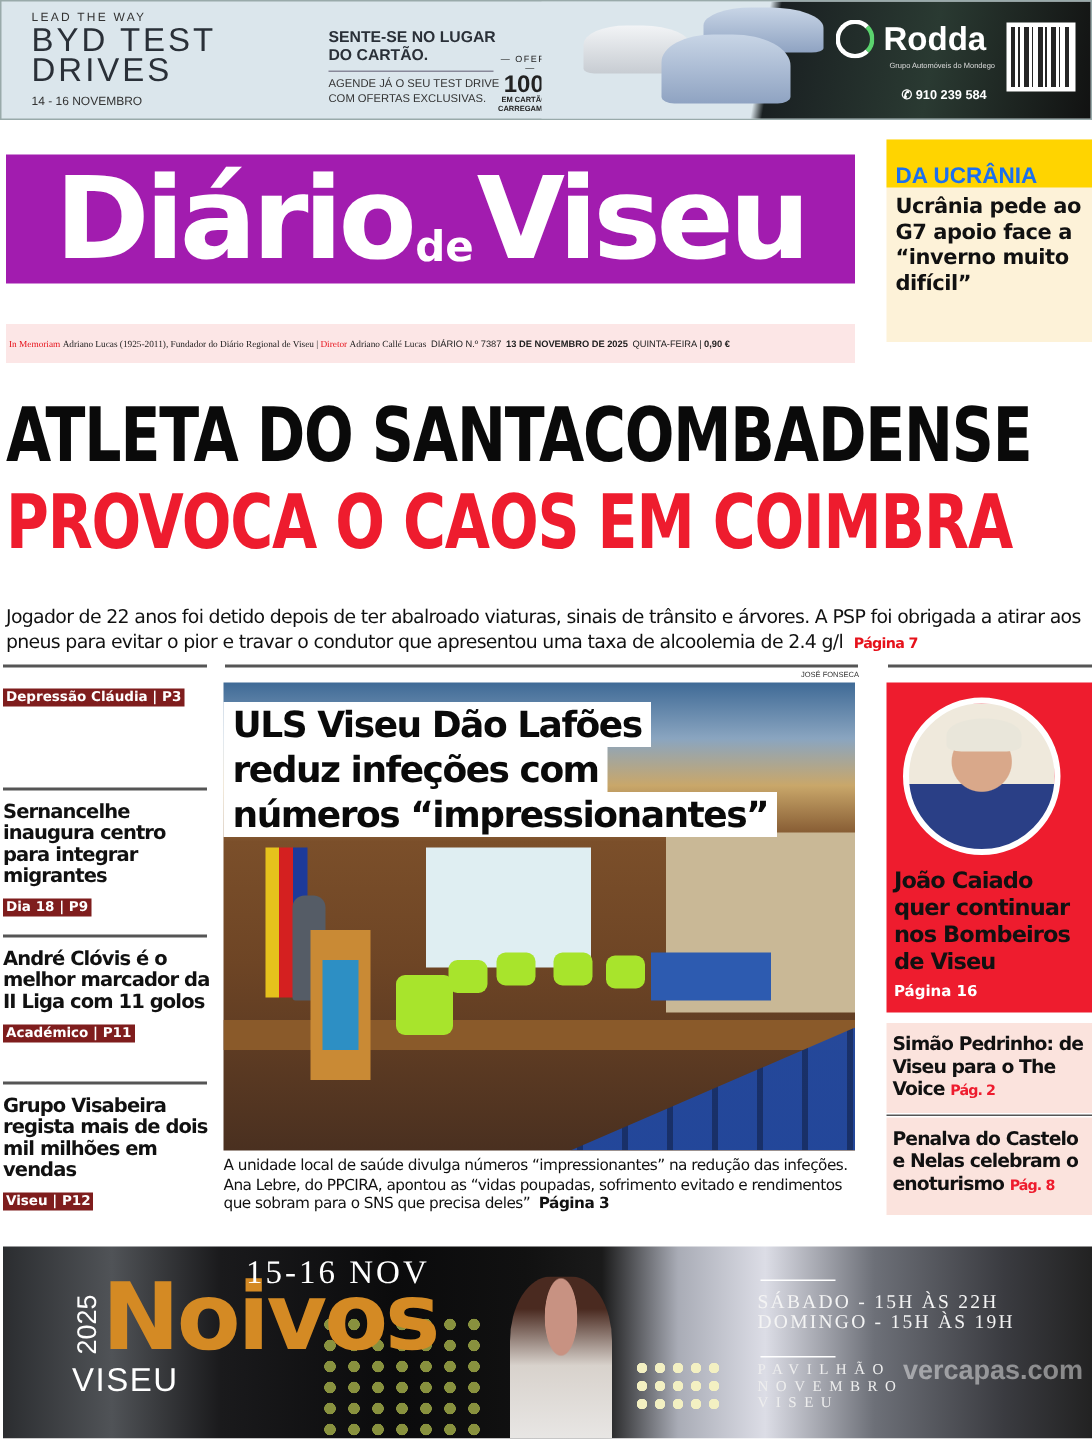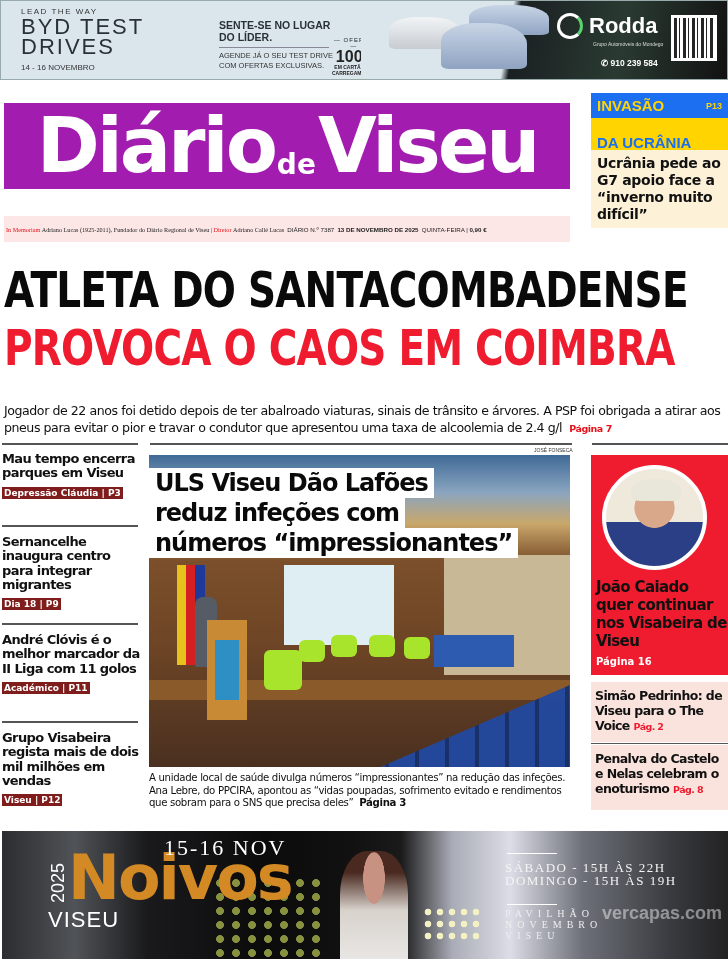--- a/index.html
+++ b/index.html
@@ -112,21 +112,21 @@
 <div class="top-ad">
   <div class="left">
     <div class="ad-lead">LEAD THE WAY</div>
     <div class="ad-brand">
       <div>BYD TEST</div>
       <div>DRIVES</div>
     </div>
     <div class="ad-dates">14 - 16 NOVEMBRO</div>
     <div class="ad-slogan">
       <div>SENTE-SE NO LUGAR</div>
-      <div>DO LÍDER.</div>
+      <div>DO CARTÃO.</div>
     </div>
     <div class="ad-rule"></div>
     <div class="ad-sub">
       <div>AGENDE JÁ O SEU TEST DRIVE</div>
       <div>COM OFERTAS EXCLUSIVAS.</div>
     </div>
     <div class="ad-offer">
       <div class="o1">— OFERTA —</div>
       <div class="o2">100€</div>
       <div class="o3">EM CARTÃO DE</div>
@@ -159,41 +159,36 @@
   <span>Adriano Lucas (1925-2011), Fundador do Diário Regional de Viseu |</span>&nbsp;
   <span class="red">Diretor</span>&nbsp;
   <span>Adriano Callé Lucas</span>&nbsp;&nbsp;
   <span class="sans">DIÁRIO N.º 7387</span>&nbsp;&nbsp;
   <span class="sans bold">13 DE NOVEMBRO DE 2025</span>&nbsp;&nbsp;
   <span class="sans">QUINTA-FEIRA |</span>&nbsp;
   <span class="sans bold">0,90 €</span>
 </div>
 
 <div class="ukr">
-  <div class="blue">
-    <span>INVASÃO</span>
-    <span class="pg">P13</span>
-  </div>
   <div class="yellow">DA UCRÂNIA</div>
   <div class="txt">Ucrânia pede ao G7 apoio face a “inverno muito difícil”</div>
 </div>
 
 <div class="hl1">ATLETA DO SANTACOMBADENSE</div>
 <div class="hl2">PROVOCA O CAOS EM COIMBRA</div>
 <div class="lede">
   <span>Jogador de 22 anos foi detido depois de ter abalroado viaturas, sinais de trânsito e árvores. A PSP foi obrigada a atirar aos pneus para evitar o pior e travar o condutor que apresentou uma taxa de alcoolemia de 2.4 g/l</span>&nbsp;
   <span class="pg">Página 7</span>
 </div>
 
 <div class="rule" style="left:2px;top:443px;width:136px;"></div>
 <div class="rule" style="left:150px;top:443px;width:422px;"></div>
 <div class="rule" style="left:592px;top:443px;width:136px;"></div>
 
 <div class="lcol-item" style="top:452px;">
-  <div class="t">Mau tempo encerra parques em Viseu</div>
   <span class="tag">Depressão Cláudia | P3</span>
 </div>
 <div class="rule" style="left:2px;top:525px;width:136px;"></div>
 <div class="lcol-item" style="top:535px;">
   <div class="t">Sernancelhe inaugura centro para integrar migrantes</div>
   <span class="tag">Dia 18 | P9</span>
 </div>
 <div class="rule" style="left:2px;top:623px;width:136px;"></div>
 <div class="lcol-item" style="top:633px;">
   <div class="t">André Clóvis é o melhor marcador da II Liga com 11 golos</div>
@@ -229,21 +224,21 @@
 </div>
 <div class="caption">
   <span>A unidade local de saúde divulga números “impressionantes” na redução das infeções. Ana Lebre, do PPCIRA, apontou as “vidas poupadas, sofrimento evitado e rendimentos que sobram para o SNS que precisa deles”</span>&nbsp;
   <b>Página 3</b>
 </div>
 
 <div class="redbox">
   <div class="portrait">
       <div class="hair"></div>
     </div>
-  <div class="t">João Caiado quer continuar nos Visabeira de Viseu</div>
+  <div class="t">João Caiado quer continuar nos Bombeiros de Viseu</div>
   <div class="pg">Página 16</div>
 </div>
 <div class="pinkbox" style="top:682px;height:60px;">
   <div class="t">
     <span>Simão Pedrinho: de Viseu para o The Voice</span>
     <span class="pg">Pág. 2</span>
   </div>
 </div>
 <div class="rule" style="left:591px;top:743px;width:137px;height:1px;"></div>
 <div class="pinkbox" style="top:745px;height:65px;">

